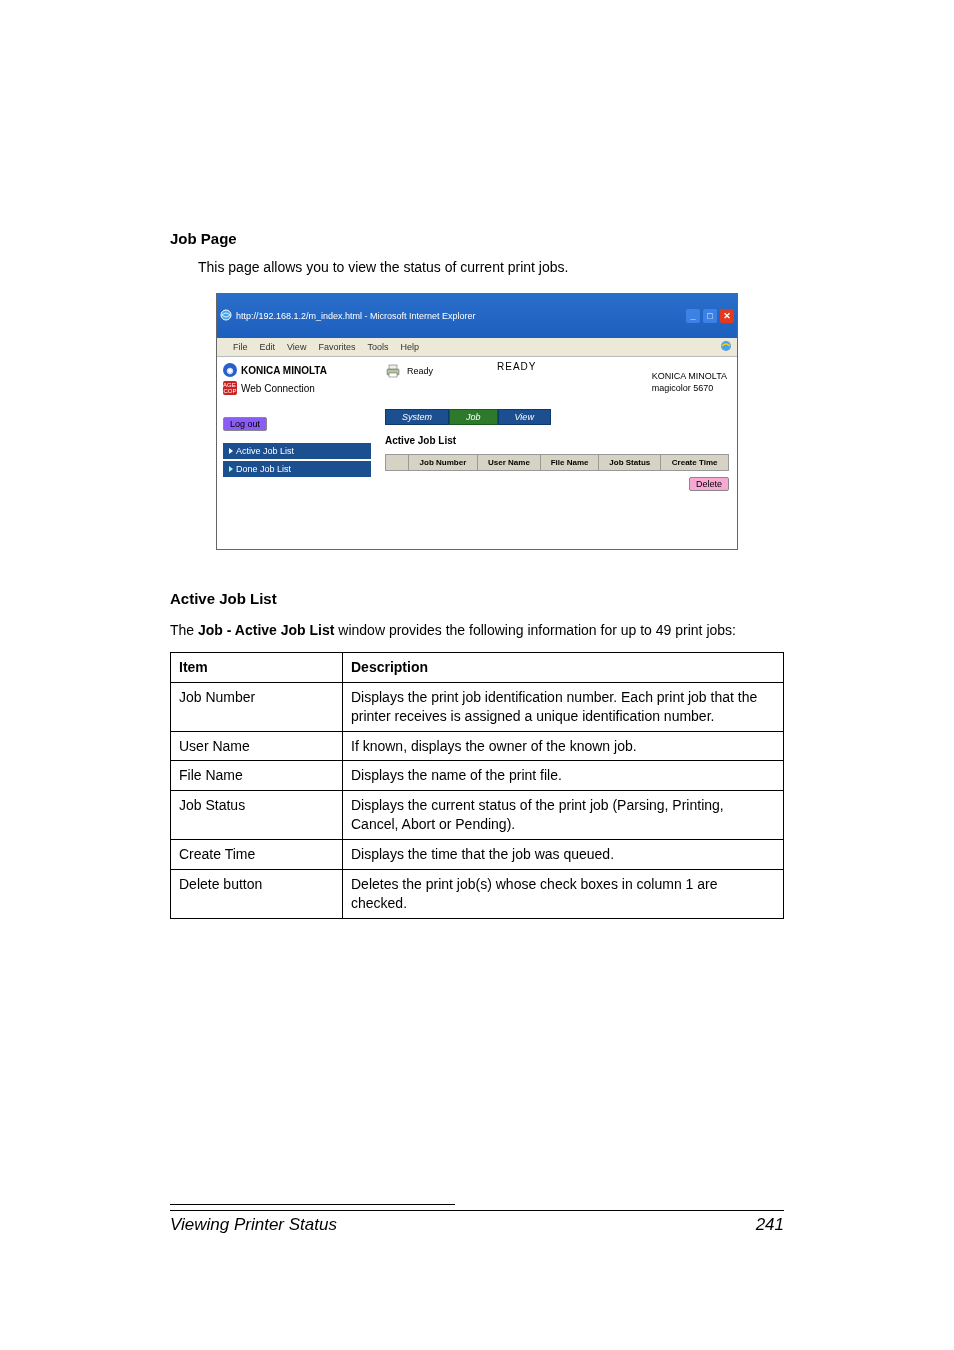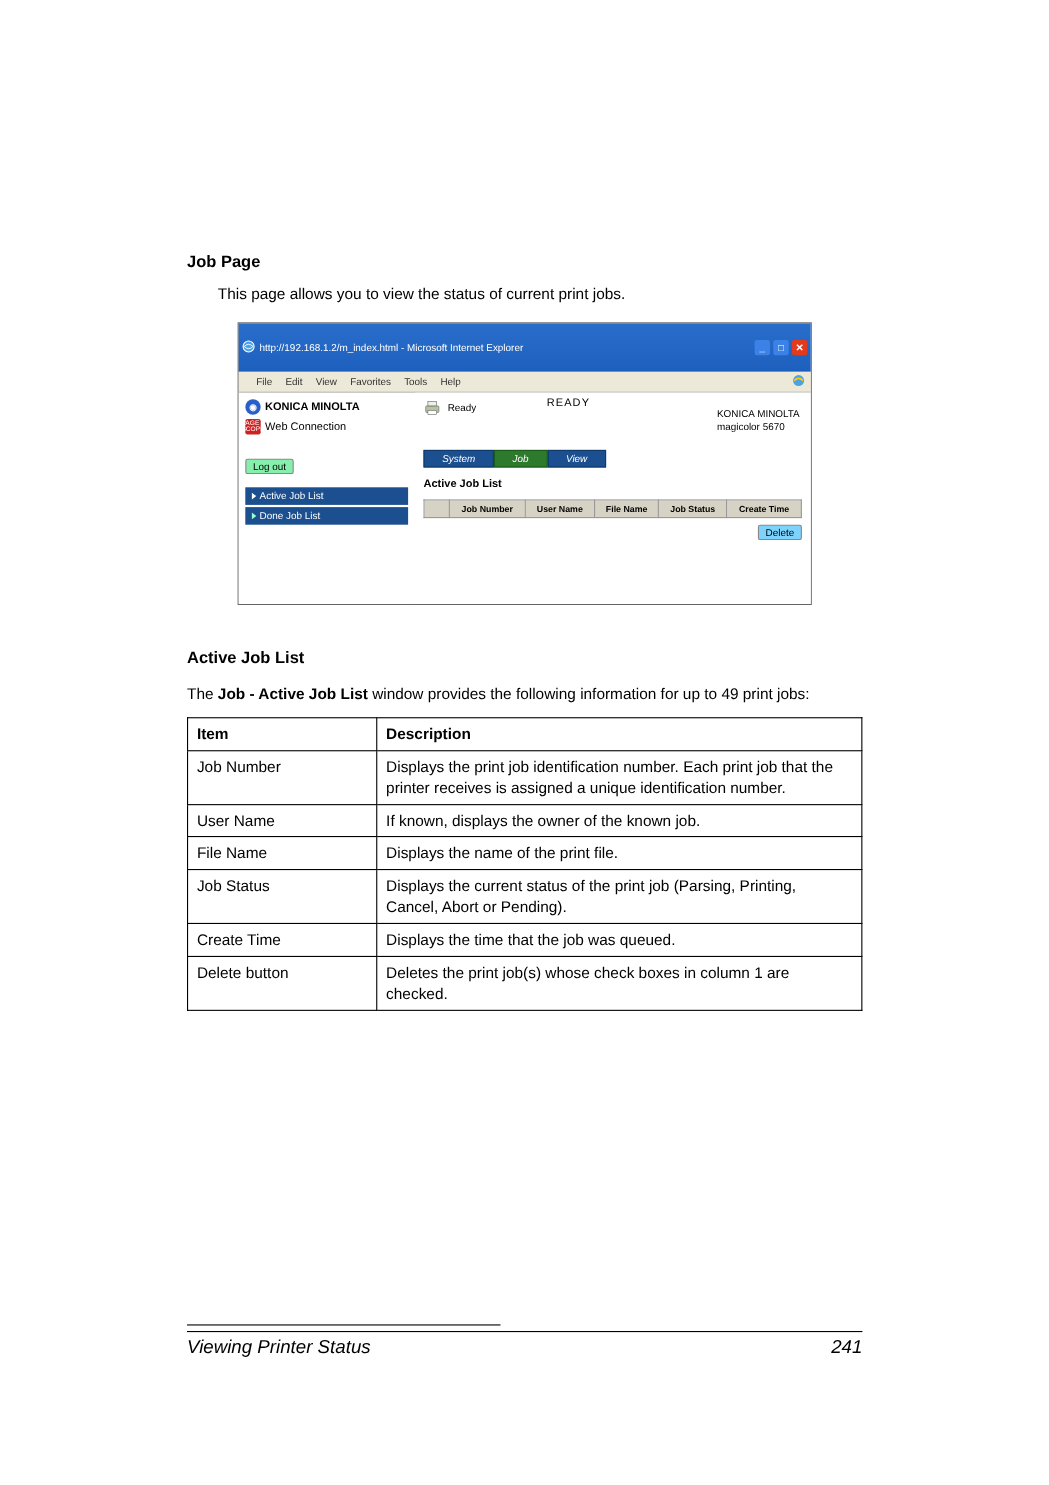--- a/index.html
+++ b/index.html
@@ -130,21 +130,21 @@
     display: flex;
     align-items: center;
     justify-content: center;
     border-radius: 2px;
     flex-direction: column;
     line-height: 1;
   }
   .logout-btn {
     font-size: 9px;
     padding: 1px 6px;
-    background: #86efac;
+    background: #8b5cf6;
     border: 1px solid #888;
     border-radius: 2px;
     margin-bottom: 12px;
     cursor: pointer;
     display: inline-block;
   }
   .side-item {
     background: #1b4f8f;
     color: #fff;
     padding: 3px 6px;
@@ -217,21 +217,21 @@
     font-size: 8px;
     font-weight: bold;
     padding: 3px 5px;
     border: 1px solid #999;
   }
   .delete-btn {
     float: right;
     margin-top: 6px;
     font-size: 9px;
     padding: 1px 6px;
-    background: #7dd3fc;
+    background: #f9a8d4;
     border: 1px solid #888;
     border-radius: 2px;
     cursor: pointer;
   }
   .h2 {
     font-size: 15px;
     font-weight: bold;
     margin-bottom: 14px;
   }
   .desc-para {

